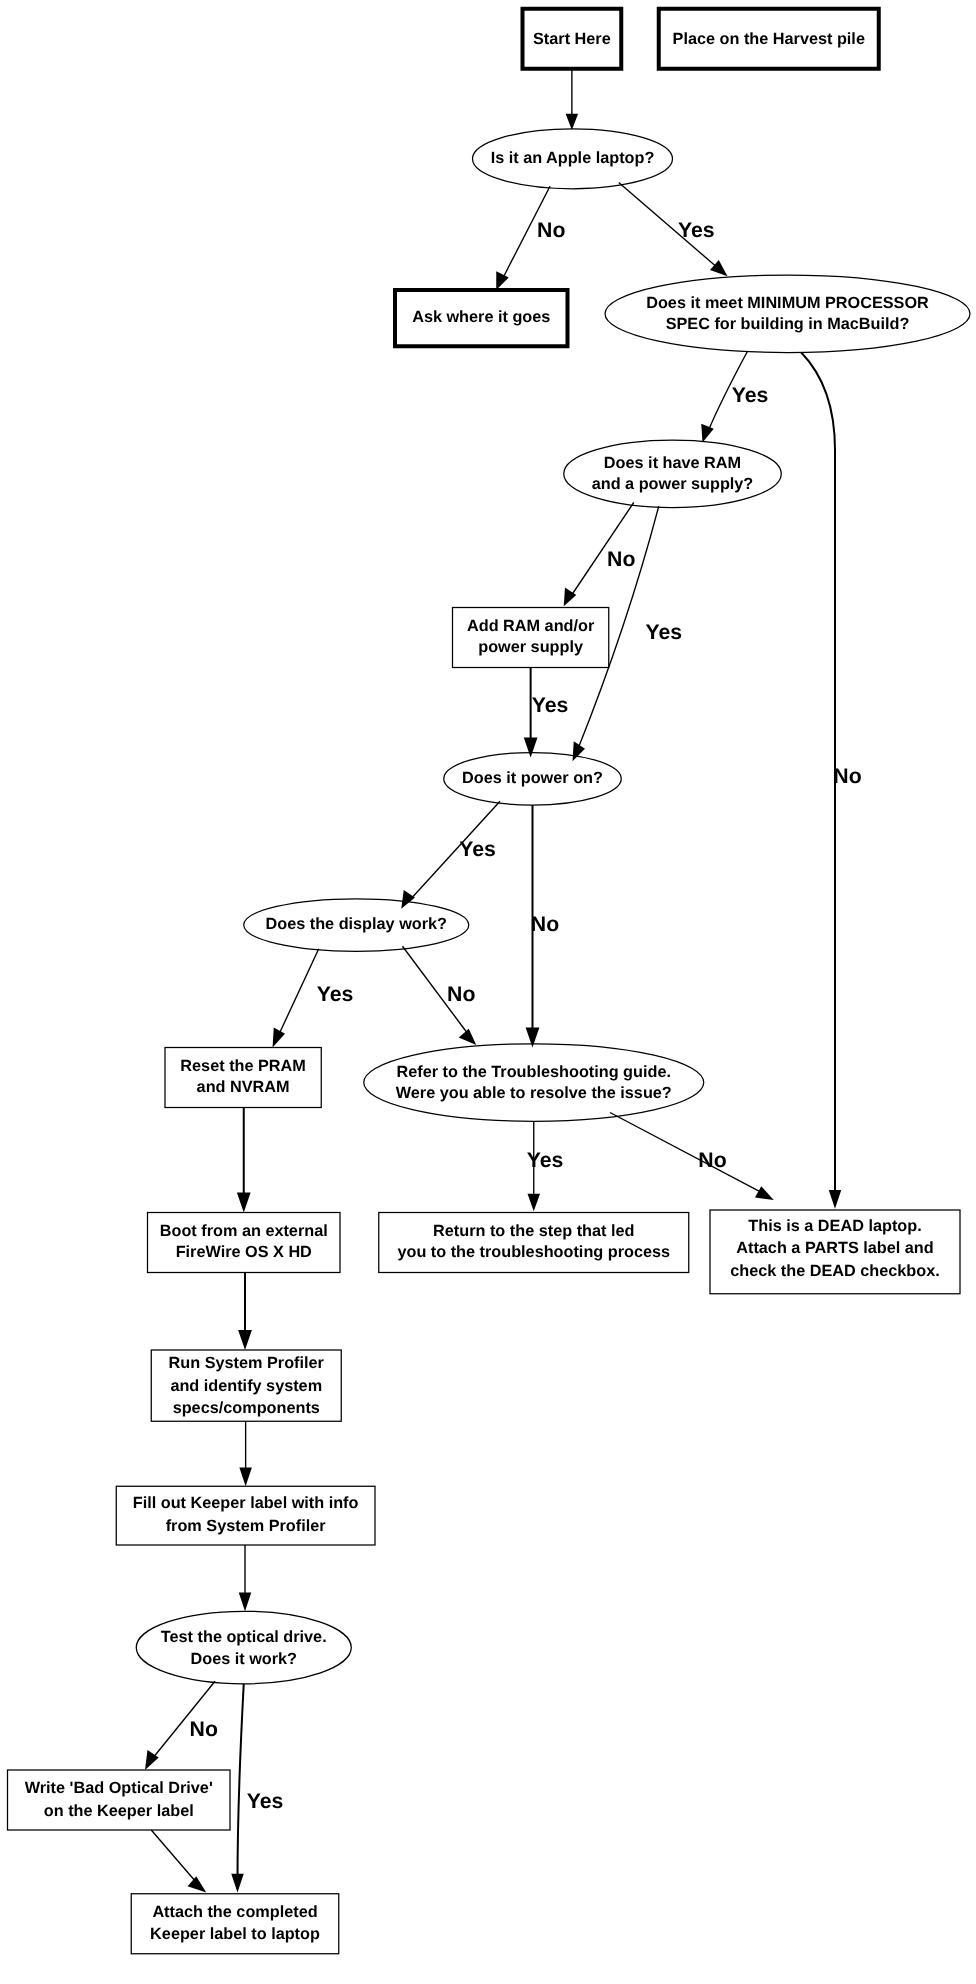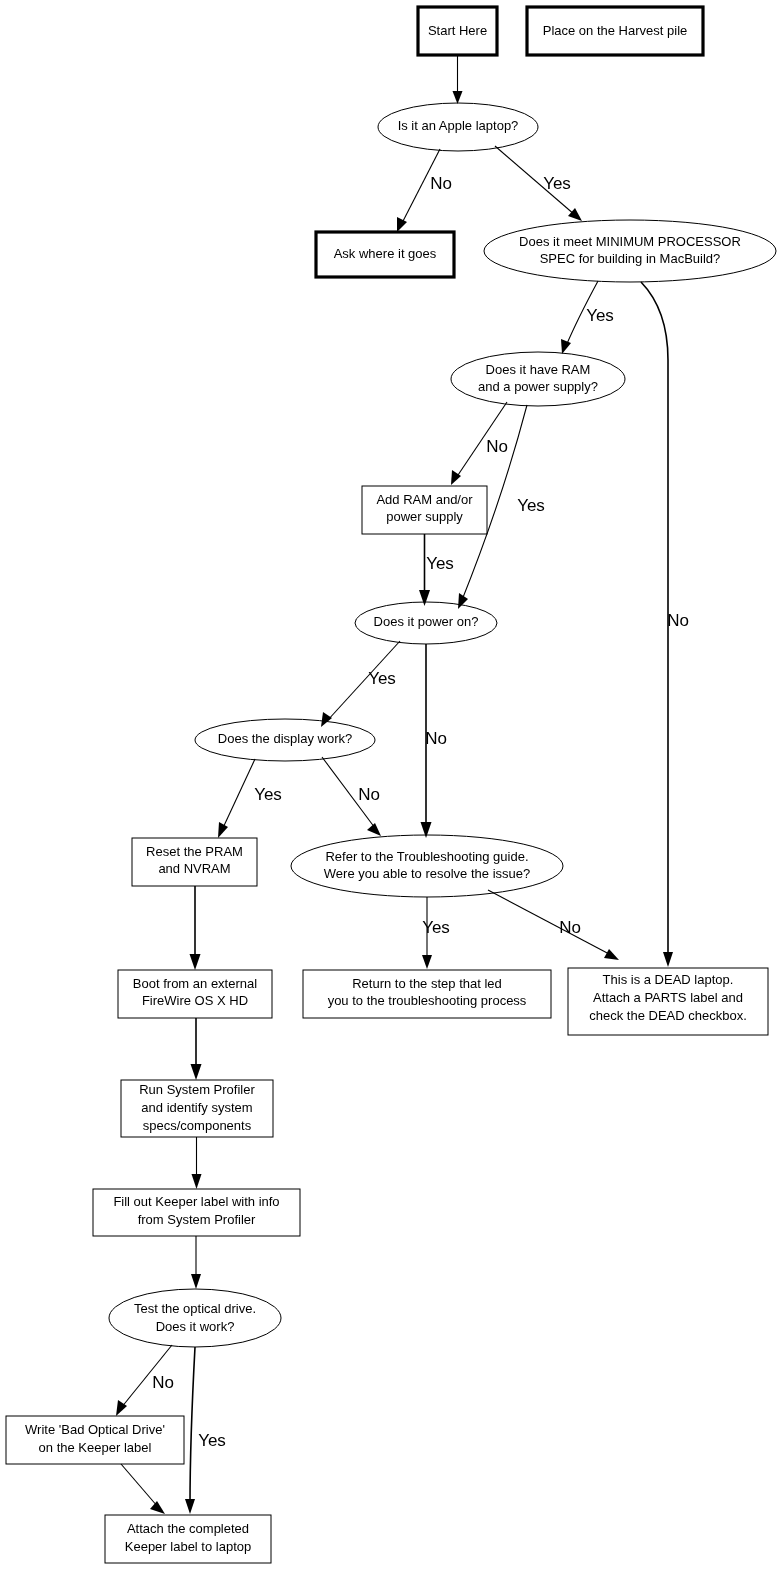--- a/index.html
+++ b/index.html
@@ -6,20 +6,21 @@
     margin: 0;
     padding: 0;
     background: #ffffff;
   }
   #chart-root {
     position: relative;
     width: 781px;
     height: 1587px;
     background: #ffffff;
     font-family: "Liberation Sans", sans-serif;
+    font-weight: bold;
   }
   svg.flow {
     display: block;
     width: 781px;
     height: 1587px;
   }
   .node-box {
     fill: #ffffff;
     stroke: #000000;
     stroke-width: 1;

